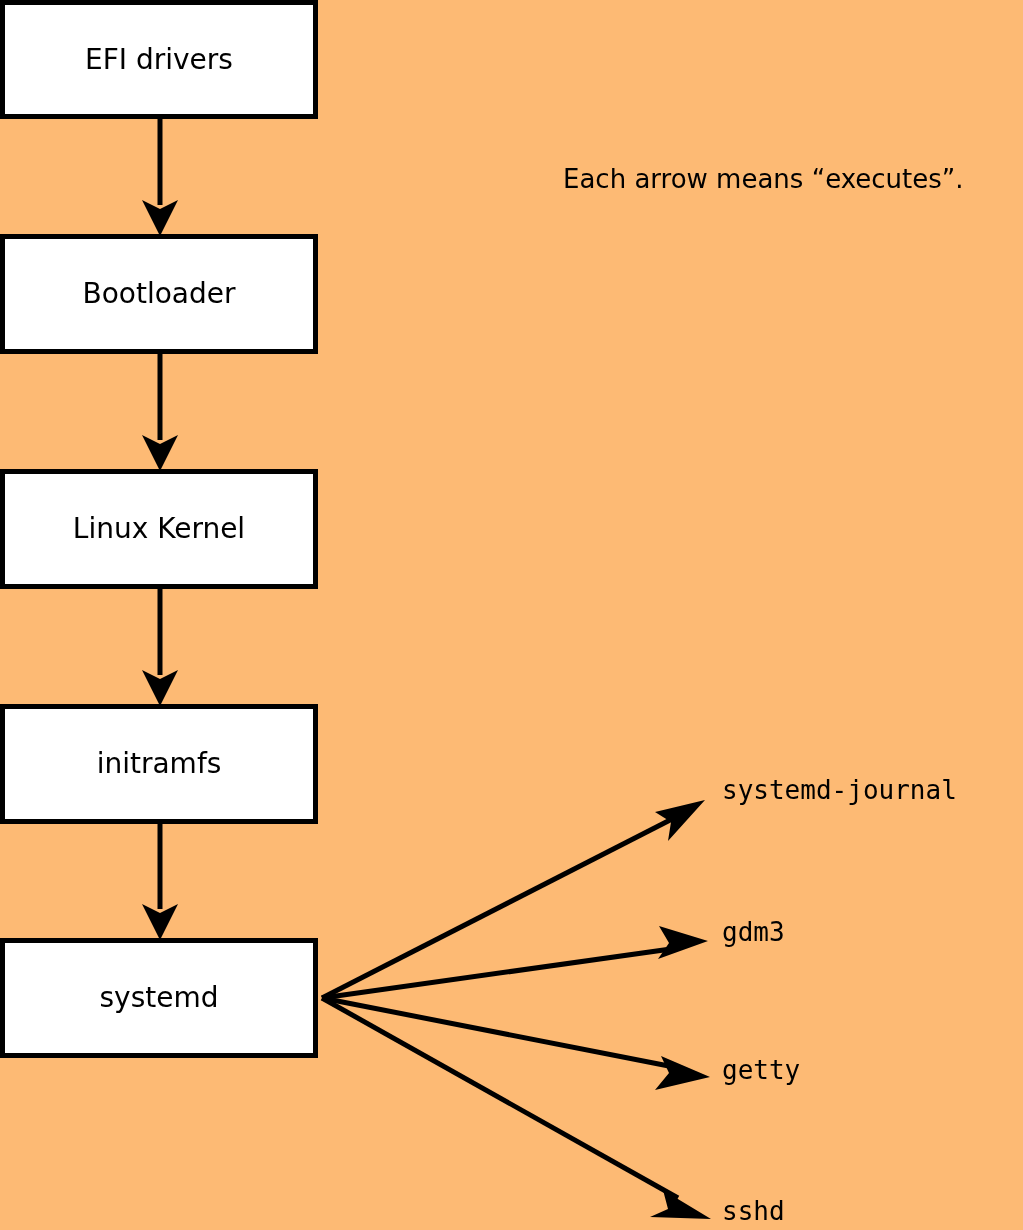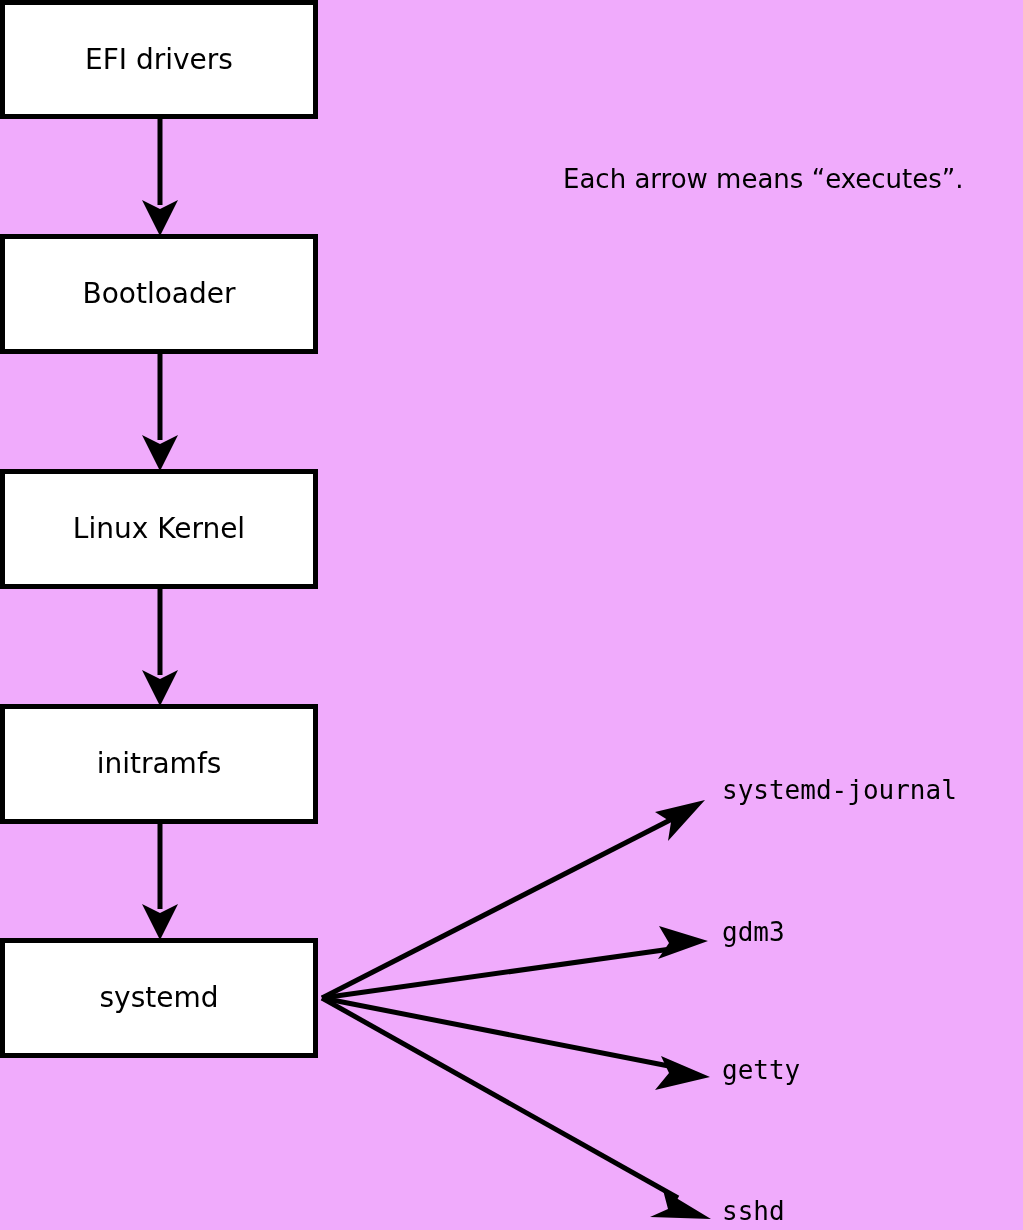--- a/index.html
+++ b/index.html
@@ -9,21 +9,21 @@
     background: #ffffff;
   }
   body {
     font-family: "DejaVu Sans", "Liberation Sans", sans-serif;
     color: #000000;
   }
   #canvas {
     position: relative;
     width: 1023px;
     height: 1230px;
-    background: #f0abfc;
+    background: #fdba74;
     overflow: hidden;
   }
   #diagram-svg {
     position: absolute;
     left: 0;
     top: 0;
     width: 1023px;
     height: 1230px;
     display: block;
   }

